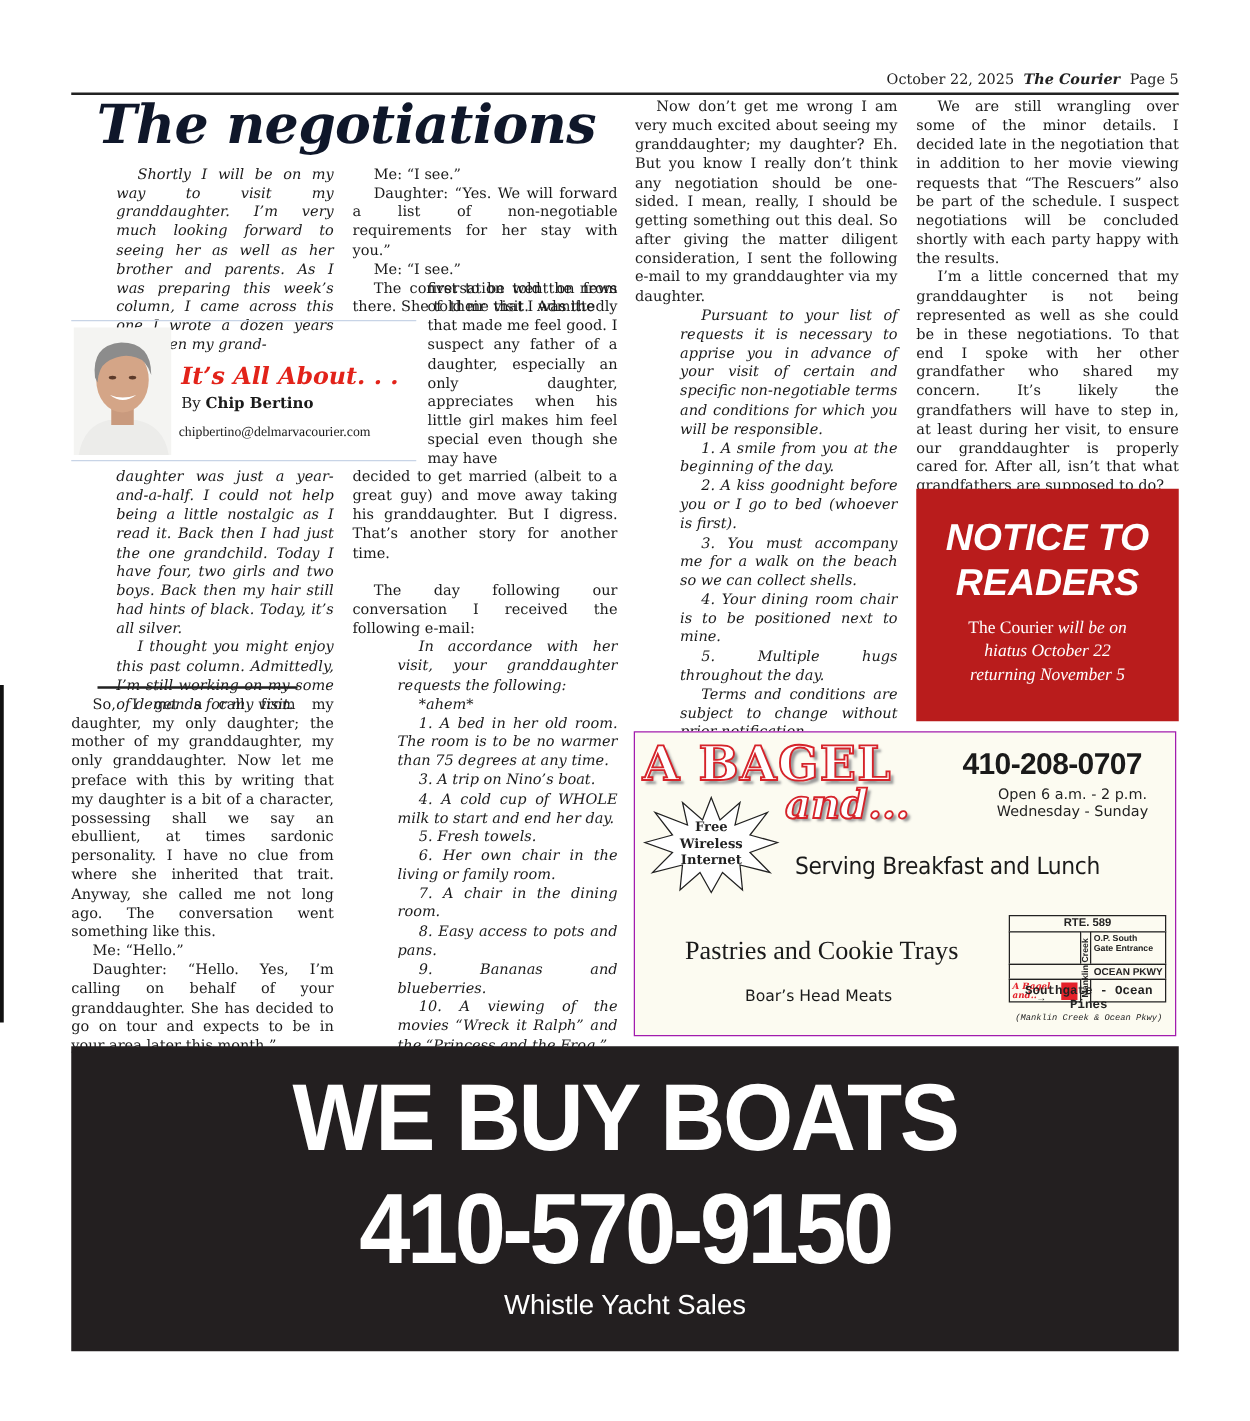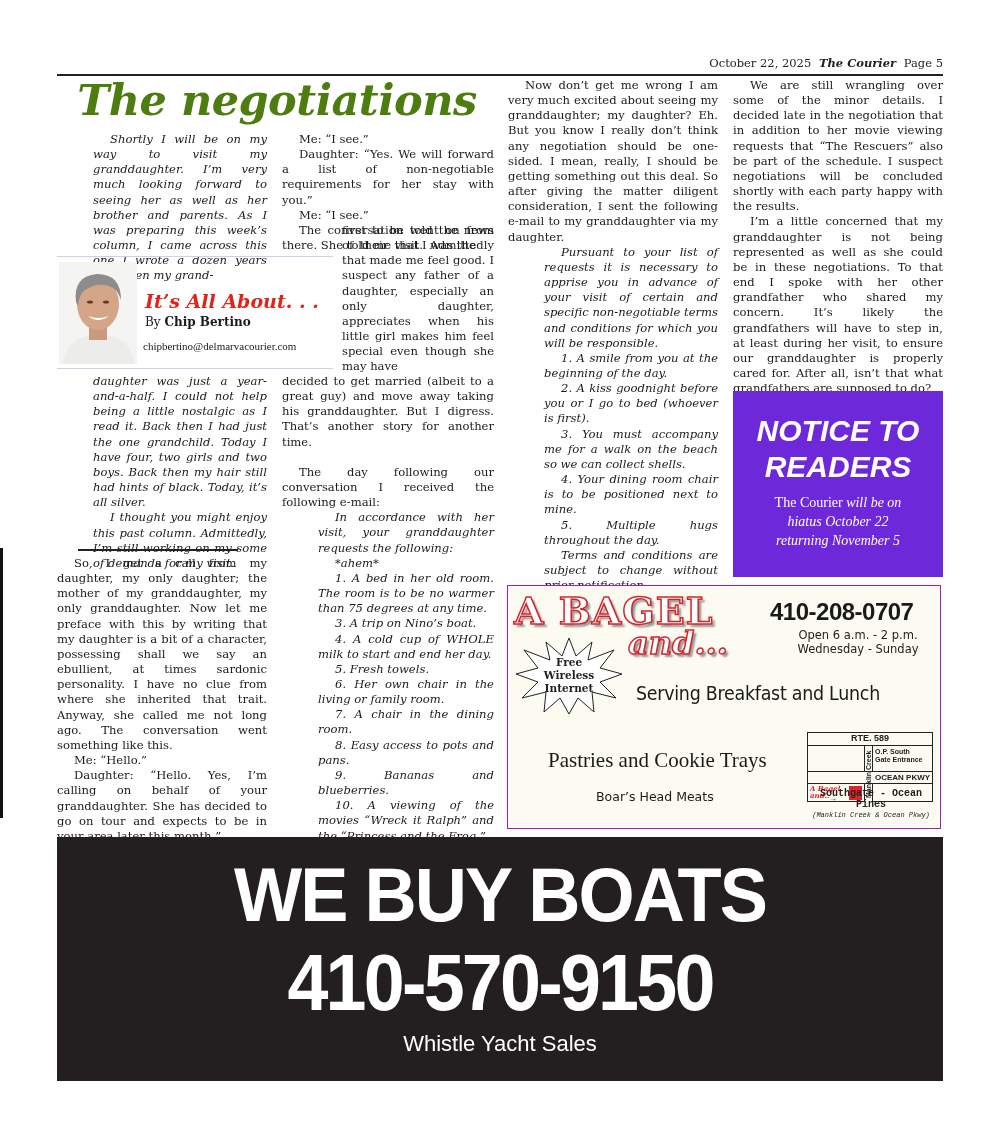--- a/index.html
+++ b/index.html
@@ -8,21 +8,21 @@
   .abs { position: absolute; }
   .edge-bar { left: 0; top: 548px; width: 3px; height: 270px; background: #111; }
 
   .header { left: 57px; top: 56px; width: 886px; height: 18px; text-align: right;
             font-size: 11.5px; color: #222; }
   .header .pub { font-weight: bold; font-style: italic; margin: 0 4px; }
   .header-rule { left: 57px; top: 74px; width: 886px; height: 2px; background: #222; }
 
   .headline { left: 57px; top: 74px; width: 440px; text-align: center;
               font-family: "DejaVu Serif", serif; font-weight: bold; font-style: italic;
-              font-size: 43px; letter-spacing: -0.5px; color: #4d7c0f; line-height: 52px; }
+              font-size: 43px; letter-spacing: -0.5px; color: #0f172a; line-height: 52px; }
 
   .col { font-size: 11.6px; line-height: 15.15px; text-align: justify; }
   .col p { margin: 0; text-indent: 17px; }
   .col p.noind { text-indent: 0; }
   .col p.it, .col .it { font-style: italic; margin-left: 36px; }
   .col p.right { text-align: right; }
   .col p.gap { margin-top: 15px; }
 
   .c1a { left: 57px; top: 132px; width: 210px; }
   .c2a { left: 282px; top: 132px; width: 212px; }
@@ -39,21 +39,21 @@
   .byline-box .rule-top { position:absolute; left: 0; top: 2px; width: 276px; height: 1px; background: #c8d4e6; }
   .byline-box .rule-bot { position:absolute; left: 0; top: 114px; width: 276px; height: 1px; background: #c8d4e6; }
   .photo { position: absolute; left: 2px; top: 8px; width: 78px; height: 102px; background: #f6f6f4; overflow: hidden; }
   .col-title { position: absolute; left: 88px; top: 36px; font-size: 19px; font-weight: bold;
                font-style: italic; color: #e2231a; white-space: nowrap; }
   .byline { position: absolute; left: 88px; top: 61px; font-size: 12px; }
   .byline b { font-weight: bold; }
   .email { position: absolute; left: 86px; top: 86px; font-size: 11px;
            font-family: "Liberation Serif", serif; }
 
-  .notice { left: 733px; top: 391px; width: 210px; height: 186px; background: #6d28d9; color: #fff; text-align: center; }
+  .notice { left: 733px; top: 391px; width: 210px; height: 186px; background: #b91c1c; color: #fff; text-align: center; }
   .notice .n1 { position:absolute; left:0; width:100%; top: 22px; font-family: "Liberation Sans", sans-serif;
                 font-weight: bold; font-style: italic; font-size: 30px; line-height: 36px; }
   .notice .n2 { position:absolute; left:0; width:100%; top: 102px; font-family: "Liberation Serif", serif;
                 font-size: 14px; line-height: 19px; }
   .notice .n2 i { font-style: italic; }
 
   .bagel-ad { left: 507px; top: 585px; width: 432px; height: 242px; background: #fcfbf1;
               border: 1px solid #a21caf; }
   .bagel-title { position: absolute; left: 6px; top: 2px; font-family: "DejaVu Serif", serif; font-weight: bold;
                  font-size: 38px; color: #fff; letter-spacing: 1px;

